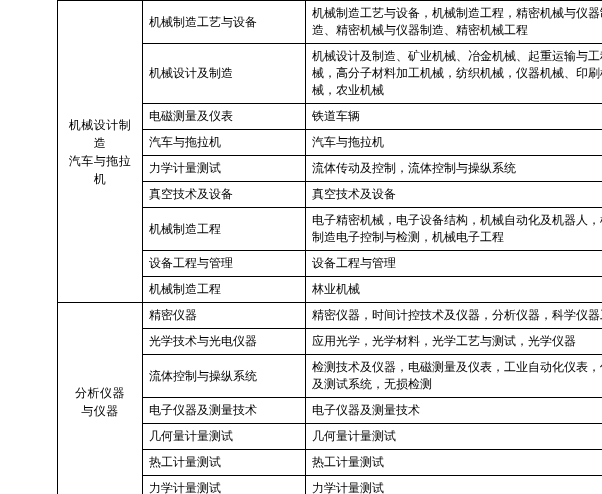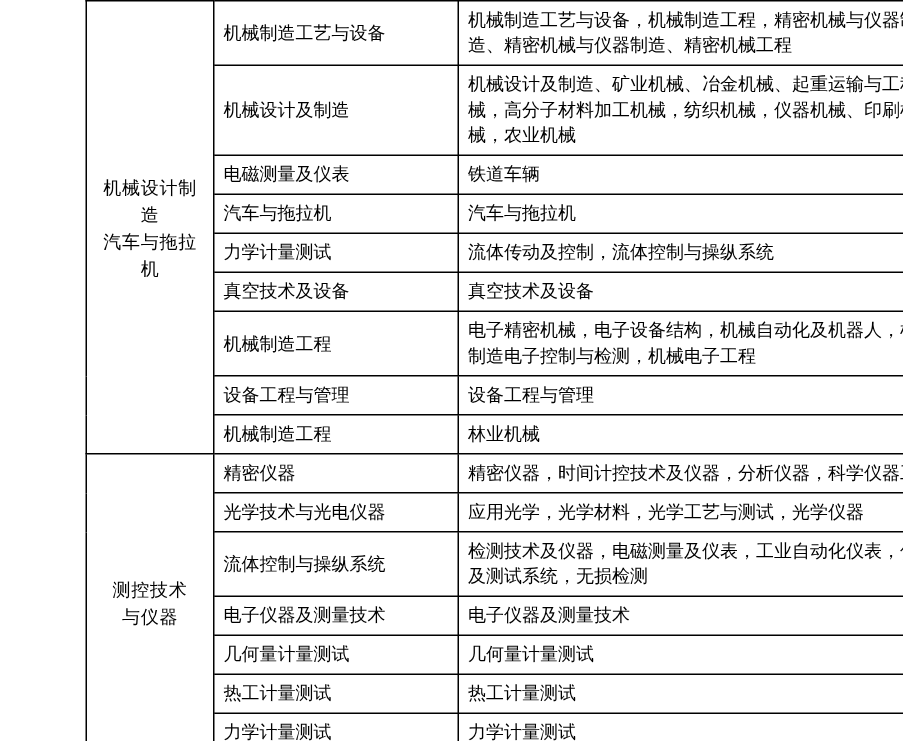--- a/index.html
+++ b/index.html
@@ -98,21 +98,21 @@
         <tr>
           <td class="col-name">设备工程与管理</td>
           <td class="col-desc">设备工程与管理</td>
         </tr>
         <tr>
           <td class="col-name">机械制造工程</td>
           <td class="col-desc">林业机械</td>
         </tr>
         <tr>
           <td class="col-cat" rowspan="7">
-            <span class="cat-inner">测控技术</span>
+            <span class="cat-inner">分析仪器</span>
             <span class="cat-inner">与仪器</span>
           </td>
           <td class="col-name">精密仪器</td>
           <td class="col-desc">精密仪器，时间计控技术及仪器，分析仪器，科学仪器工程</td>
         </tr>
         <tr>
           <td class="col-name">光学技术与光电仪器</td>
           <td class="col-desc">应用光学，光学材料，光学工艺与测试，光学仪器</td>
         </tr>
         <tr>

